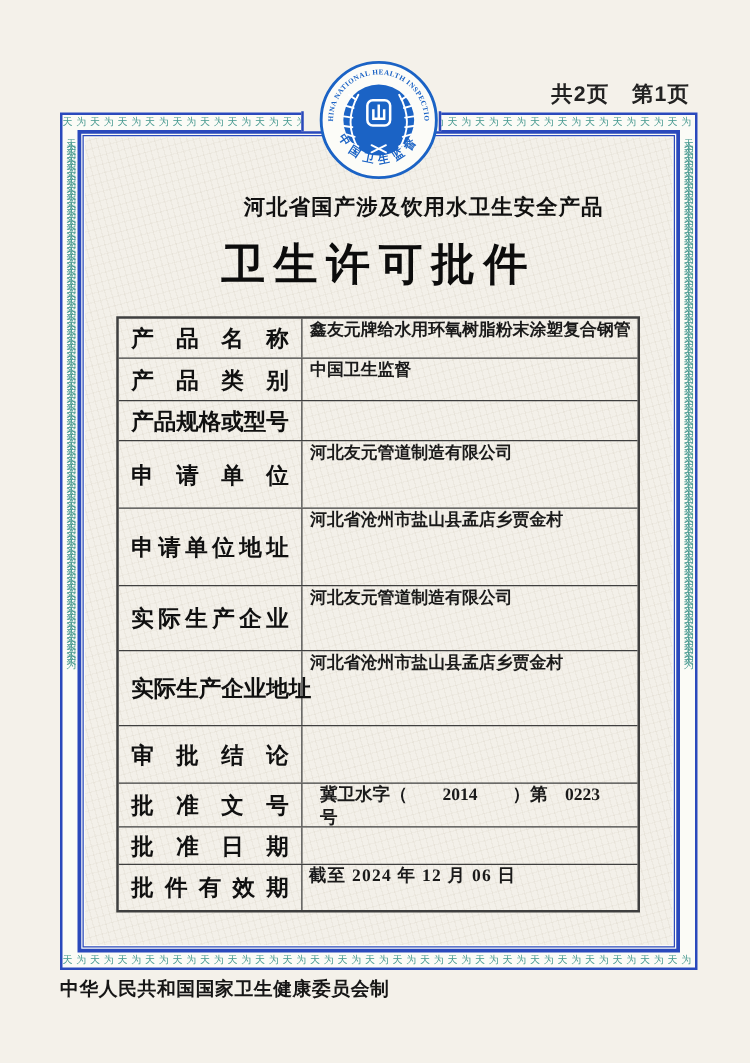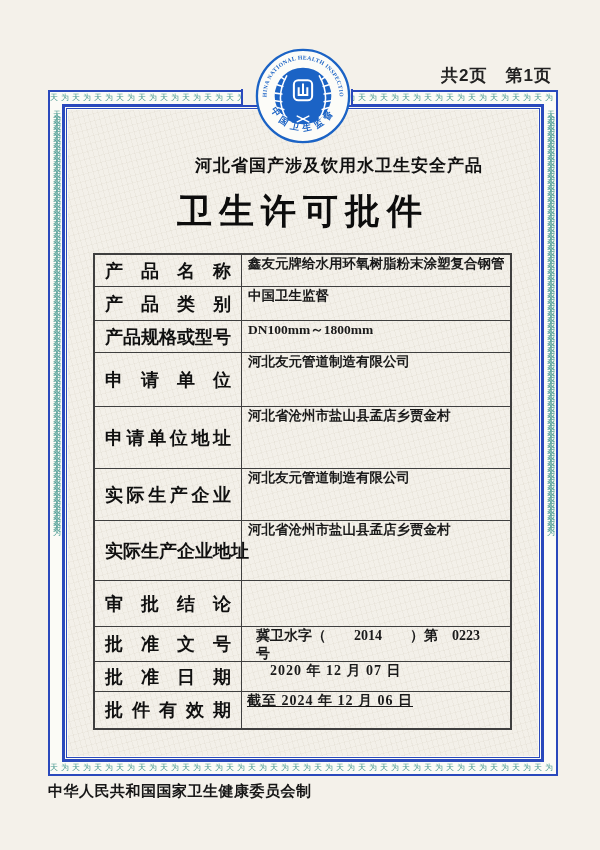--- a/index.html
+++ b/index.html
@@ -104,21 +104,21 @@
   .cell-value{
     flex:1;display:flex;align-items:flex-start;
     font-weight:bold;font-size:13.5px;color:#1a1a1a;
     padding-left:6px;padding-right:4px;
   }
   .cell-value .vtext{width:100%;}
   .row.conclusion .cell-value{font-size:13.5px;padding-left:8px;padding-right:10px;}
   .row.conclusion .vtext{text-indent:2em;line-height:1.5;}
   .row.docno .cell-value{padding-left:14px;font-size:14px;}
   .row.date1 .cell-value{padding-left:28px;font-size:14px;letter-spacing:1px;}
-  .row.date2 .cell-value{padding-left:5px;font-size:14px;letter-spacing:1px;text-decoration:underline;}
+  .row.date2 .cell-value{padding-left:5px;font-size:14px;letter-spacing:1px;}
   
   .footer{
     position:absolute;left:48px;top:782px;
     font-family:"Liberation Sans", sans-serif;
     font-weight:bold;font-size:15px;letter-spacing:.5px;color:#161616;
   }
 </style>
 </head>
 <body>
 
@@ -201,23 +201,20 @@
         <div class="chars">
           <span>产</span>
           <span>品</span>
           <span>规</span>
           <span>格</span>
           <span>或</span>
           <span>型</span>
           <span>号</span>
         </div>
       </div>
-      <div class="cell-value">
-        <div class="vtext">DN100mm～1800mm</div>
-      </div>
     </div>
     <div class="row" style="height: 54px;">
       <div class="cell-label">
         <div class="chars">
           <span>申</span>
           <span>请</span>
           <span>单</span>
           <span>位</span>
         </div>
       </div>
@@ -297,23 +294,20 @@
     </div>
     <div class="row date1" style="height: 30px;">
       <div class="cell-label">
         <div class="chars">
           <span>批</span>
           <span>准</span>
           <span>日</span>
           <span>期</span>
         </div>
       </div>
-      <div class="cell-value">
-        <div class="vtext">2020 年 12 月 07 日</div>
-      </div>
     </div>
     <div class="row date2" style="height: 37px;">
       <div class="cell-label">
         <div class="chars">
           <span>批</span>
           <span>件</span>
           <span>有</span>
           <span>效</span>
           <span>期</span>
         </div>

